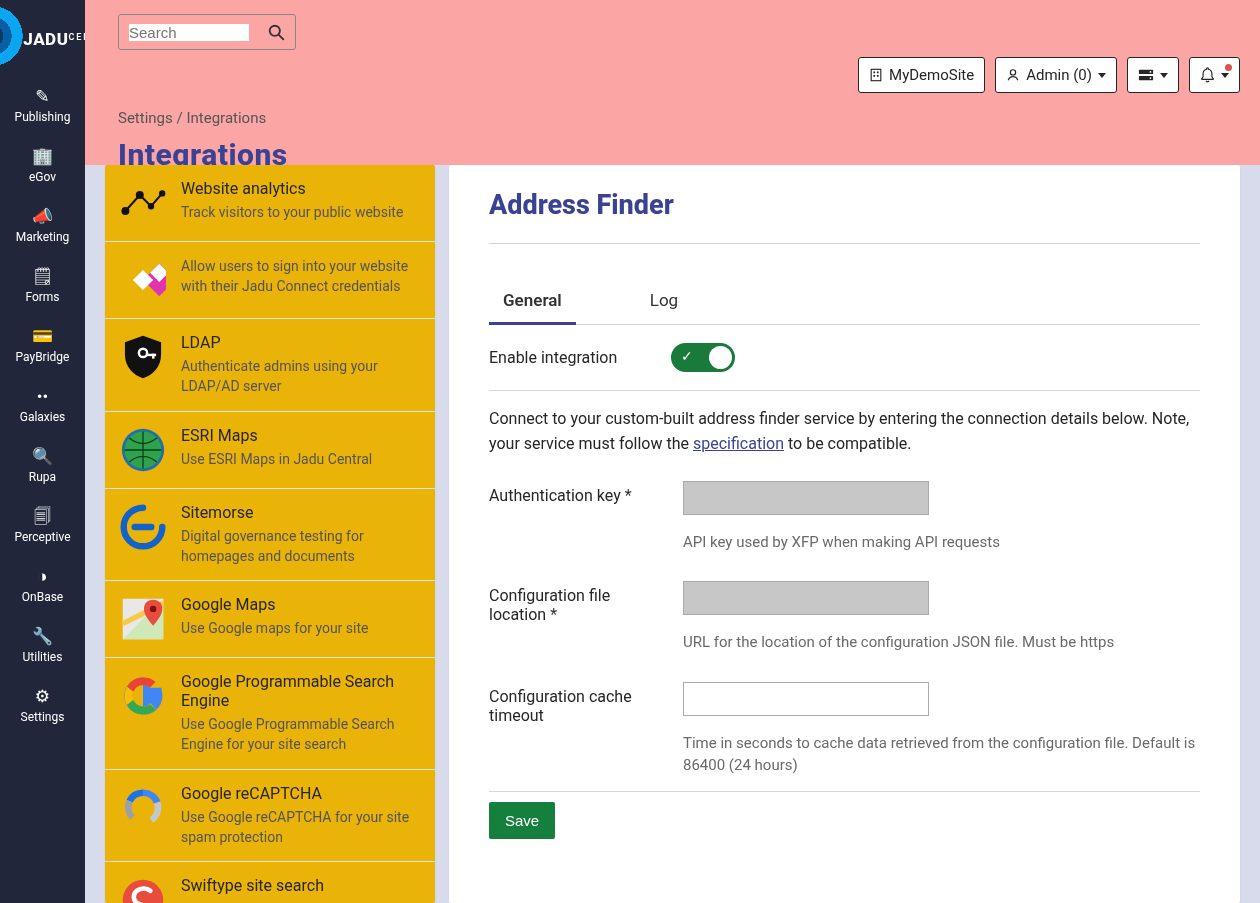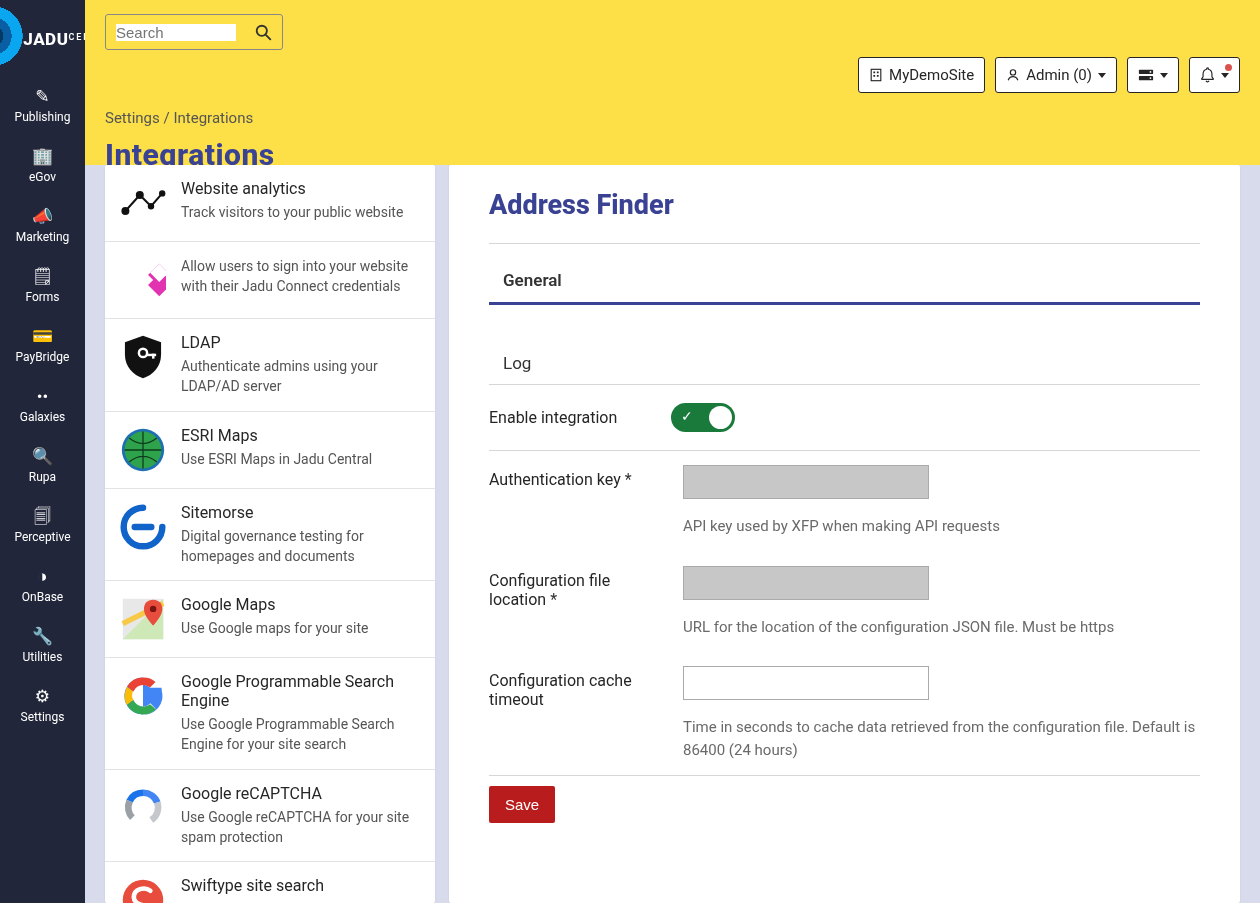--- a/index.html
+++ b/index.html
@@ -6,59 +6,59 @@
   body{font-family:-apple-system,BlinkMacSystemFont,"Segoe UI",Roboto,Helvetica,Arial,sans-serif;font-size:15px;color:#262626;background:#d8dbec;width:1260px;height:903px;overflow:hidden;}
   
   .sidebar{position:absolute;left:0;top:0;width:85px;height:903px;background:#22263a;color:#fff;display:flex;flex-direction:column;align-items:center;padding-top:6px;}
   .logo-block{display:flex;flex-direction:row;align-items:center;margin-bottom:10px;}
   .logo-ring{width:60px;height:60px;border-radius:50%;background:radial-gradient(circle at center,#053a63 0 24%,#0a5fa4 24% 44%,#0aa7f0 44% 70%,transparent 70%);position:relative;}
   .logo-text{font-weight:800;letter-spacing:.5px;margin-top:6px;font-size:17px;}
   .logo-sub{font-size:9px;letter-spacing:2px;margin-top:1px;font-weight:600;}
   .nav-item{width:100%;display:flex;flex-direction:column;align-items:center;padding:12px 0;cursor:pointer;font-size:12px;gap:5px;}
   .nav-item .ic{font-size:17px;line-height:1;}
   
-  .topstrip{position:absolute;left:85px;top:0;right:0;height:165px;background:#fde047;padding:14px 20px 0 20px;}
+  .topstrip{position:absolute;left:85px;top:0;right:0;height:165px;background:#fca5a5;padding:14px 20px 0 33px;}
   .toprow{display:flex;align-items:flex-start;justify-content:space-between;}
   .search-wrap{width:178px;height:36px;border:1px solid #888;border-radius:3px;display:flex;align-items:center;padding:0 10px;justify-content:space-between;color:#555;}
   .search-wrap input{border:none;outline:none;font-size:15px;width:120px;}
   .topbtns{display:flex;gap:10px;margin-top:43px;}
   .topbtn{height:36px;border:1px solid #262626;border-radius:3px;padding:0 10px;display:flex;align-items:center;gap:6px;background:#fff;cursor:pointer;font-size:15px;position:relative;}
   .caret-d{width:0;height:0;border-left:4px solid transparent;border-right:4px solid transparent;border-top:5px solid #262626;display:inline-block;}
   .reddot{position:absolute;top:6px;right:7px;width:7px;height:7px;border-radius:50%;background:#d9534f;}
   .crumbs{margin-top:16px;color:#555;font-size:15px;}
   .pagetitle{margin-top:10px;font-size:30px;font-weight:800;color:#3a4294;letter-spacing:.5px;}
   
   .workspace{position:absolute;left:85px;top:165px;right:0;bottom:0;padding:0 0 0 20px;display:flex;gap:14px;}
-  .list-panel{width:330px;background:#ffffff;border-radius:2px;overflow-y:auto;height:100%;box-shadow:0 1px 2px rgba(0,0,0,.08);}
+  .list-panel{width:330px;background:#eab308;border-radius:2px;overflow-y:auto;height:100%;box-shadow:0 1px 2px rgba(0,0,0,.08);}
   .list-item{display:flex;gap:14px;padding:14px 14px;border-bottom:1px solid #e3e3e3;cursor:pointer;}
   .li-icon{width:48px;height:48px;flex-shrink:0;display:flex;align-items:center;justify-content:center;}
   .li-title{font-size:16px;margin-bottom:4px;}
   .li-desc{font-size:14px;color:#555;line-height:1.45;}
   .detail-panel{flex:1;background:#fff;height:100%;margin-right:20px;border-radius:2px;box-shadow:0 1px 2px rgba(0,0,0,.08);overflow-y:auto;padding:24px 40px 30px 40px;position:relative;}
   .panel-title{font-size:27px;font-weight:800;color:#3a4294;margin-bottom:22px;}
   hr.sep{border:none;border-top:1px solid #d6d6d6;margin:0;}
-  .tabs{display:flex;gap:40px;margin-top:18px;margin-bottom:-1px;flex-direction:column;}
+  .tabs{display:flex;gap:60px;margin-top:38px;margin-bottom:-1px;}
   .tab{padding:8px 14px 12px 14px;font-size:17px;cursor:pointer;color:#333;}
   .tab.active{font-weight:600;border-bottom:3px solid #3a4294;}
   .row{display:flex;align-items:center;padding:18px 0;}
   .row .lbl{width:182px;font-size:16px;flex-shrink:0;}
   
   .toggle{width:64px;height:29px;border-radius:15px;background:#1a7a3c;position:relative;cursor:pointer;}
   .toggle .knob{position:absolute;right:3px;top:3px;width:23px;height:23px;border-radius:50%;background:#fff;}
   .toggle .chk{position:absolute;left:10px;top:5px;color:#fff;font-size:14px;}
   .helptext{font-size:16px;line-height:1.55;color:#262626;padding:16px 0 10px 0;}
   .helptext a{color:#3a4294;text-decoration:underline;}
   .field{display:flex;padding:14px 0;gap:12px;align-items:flex-start;}
   .field .flabel{width:182px;font-size:16px;padding-top:5px;flex-shrink:0;}
   .field .freq{color:#333;}
   .field .fright{flex:1;}
   .field input[type=text]{width:246px;height:34px;border:1px solid #aaa;padding:0 8px;font-size:15px;}
   input.redact{background:#c7c7c7;color:#c7c7c7;}
   .hint{color:#6a6a6a;font-size:15px;margin-top:16px;line-height:1.5;}
-  .savebtn{margin-top:10px;background:#b91c1c;color:#fff;border:none;padding:10px 16px;font-size:15px;border-radius:2px;cursor:pointer;}
+  .savebtn{margin-top:10px;background:#15803d;color:#fff;border:none;padding:10px 16px;font-size:15px;border-radius:2px;cursor:pointer;}
   
   .list-panel::-webkit-scrollbar,.detail-panel::-webkit-scrollbar{width:9px;}
   .list-panel::-webkit-scrollbar-thumb,.detail-panel::-webkit-scrollbar-thumb{background:#c2c2c2;border-radius:5px;}
   
   .glyph{font-family:inherit;}
   svg{display:block;}
 </style>
 </head>
 <body>
 
@@ -315,20 +315,23 @@
     </div>
     <hr class="sep">
     <div class="row">
       <div class="lbl">Enable integration</div>
       <div class="toggle">
         <span class="chk">✓</span>
         <span class="knob"></span>
       </div>
     </div>
     <hr class="sep">
+    <div class="helptext">
+      <span>Connect to your custom-built address finder service by entering the connection details below. Note, your service must follow the </span><a href="#">specification</a><span> to be compatible.</span>
+    </div>
 
     <div class="field">
       <div class="flabel"><span>Authentication key</span> <span class="freq">*</span></div>
       <div class="fright">
         <input type="text" class="redact" style="">
         <div class="hint">API key used by XFP when making API requests</div>
       </div>
     </div>
 
     <div class="field">

